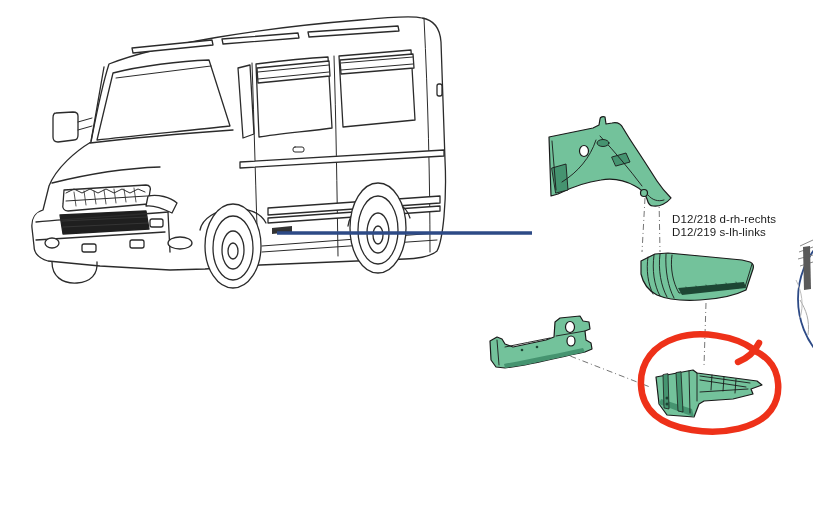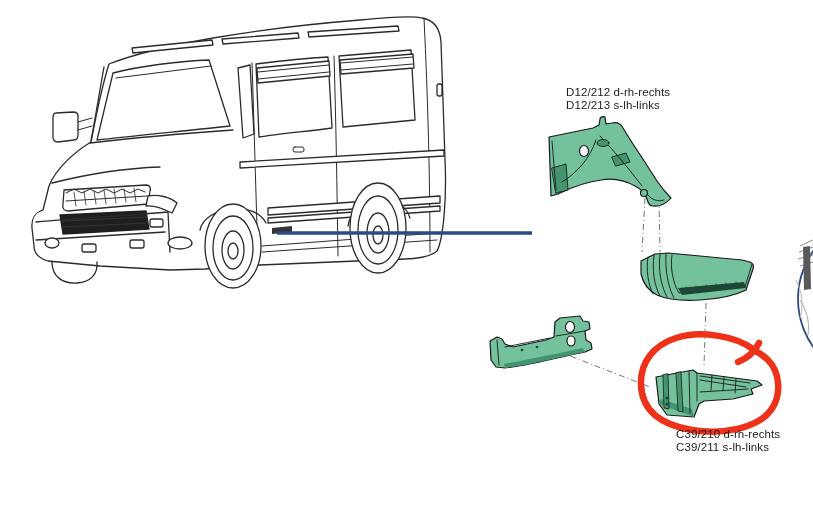--- a/index.html
+++ b/index.html
@@ -180,25 +180,21 @@
     <circle cx="881" cy="299" r="83" fill="#ffffff" stroke-width="1.8" stroke="#2d4a86"></circle>
     <g stroke="#8a8a8a" stroke-width="1" fill="none">
       <path d="M800 246 L813 240 M799 252 L813 247 M798 259 L813 255 M800 266 L813 262"></path>
       <path d="M800 300 C806 310 810 320 808 335" stroke="#aaaaaa"></path>
       <path d="M796 280 C802 292 804 305 800 318" stroke="#bbbbbb"></path>
     </g>
     <path fill="#5a5a5a" stroke="none" d="M803 247 L810 246 L811 289 L804 290 Z"></path>
   </g>
 </svg>
 
-<div class="label" style="left:566px;top:86px">
-  <div>D12/212 d-rh-rechts</div>
-  <div>D12/213 s-lh-links</div>
+
+<div class="label" style="left:672px;top:213px">
+  <div>D12/218 d-rh-rechts</div>
+  <div>D12/219 s-lh-links</div>
 </div>
 
 
 
-<div class="label" style="left:676px;top:428px">
-  <div>C39/210 d-rh-rechts</div>
-  <div>C39/211 s-lh-links</div>
 </div>
 
-</div>
-
 </body></html>

